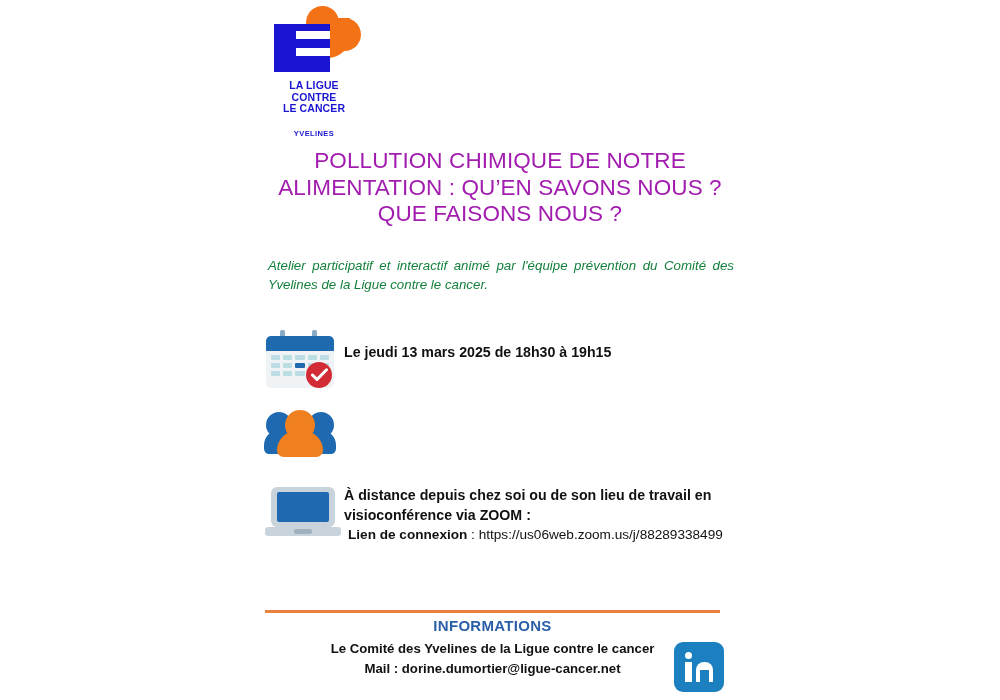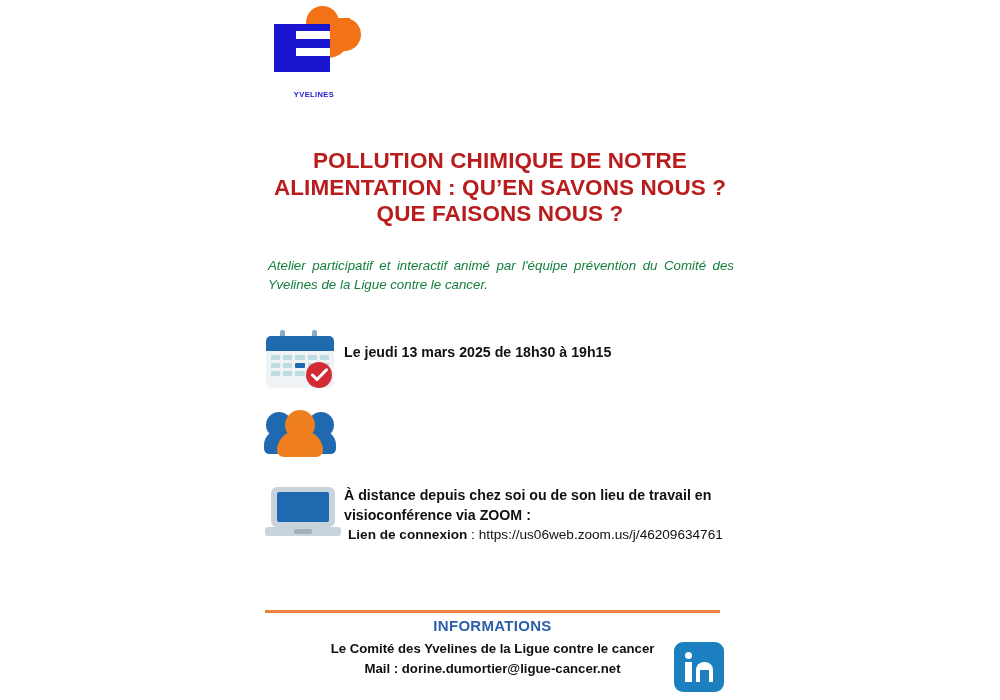--- a/index.html
+++ b/index.html
@@ -96,22 +96,22 @@
     letter-spacing: 0.4px;
   }
 
   
   .title {
     position: absolute;
     left: 180px;
     top: 148px;
     width: 640px;
     text-align: center;
-    color: #b91c1c;
-    font-weight: bold;
+    color: #a21caf;
+    font-weight: normal;
     font-size: 22.5px;
     line-height: 26.5px;
     letter-spacing: 0.1px;
   }
 
   
   .intro {
     position: absolute;
     left: 268px;
     top: 256px;
@@ -341,20 +341,25 @@
 <body>
 
 <div class="logo-wrap">
   <div class="logo-mark">
     <div class="logo-heart">
       <div class="logo-heart-body"></div>
     </div>
     <div class="logo-e-arm" style="top:20px;"></div>
     <div class="logo-bar b1"></div>
     <div class="logo-bar b2"></div>
+  </div>
+  <div class="logo-text">
+    <div>LA LIGUE</div>
+    <div>CONTRE</div>
+    <div>LE CANCER</div>
   </div>
   <div class="logo-sub">YVELINES</div>
 </div>
 
 <div class="title">
   <div>POLLUTION CHIMIQUE DE NOTRE</div>
   <div>ALIMENTATION : QU’EN SAVONS NOUS ?</div>
   <div>QUE FAISONS NOUS ?</div>
 </div>
 
@@ -415,21 +420,21 @@
         <div class="lap-lid"></div>
         <div class="lap-screen"></div>
         <div class="lap-base"></div>
         <div class="lap-pad"></div>
       </div>
     </div>
     <div class="row-text" style="padding-top:6px;">
       <div>À distance depuis chez soi ou de son lieu de travail en</div>
       <div>visioconférence via ZOOM :</div>
       <div class="row-zoom-line2">
-        <span>Lien de connexion</span><span class="normal"> : </span><span class="normal">https://us06web.zoom.us/j/46209634761</span>
+        <span>Lien de connexion</span><span class="normal"> : </span><span class="normal">https://us06web.zoom.us/j/88289338499</span>
       </div>
     </div>
   </div>
 
 </div>
 
 <div class="footer-rule"></div>
 <div class="footer-head">INFORMATIONS</div>
 <div class="footer-lines">
   <div>Le Comité des Yvelines de la Ligue contre le cancer</div>

